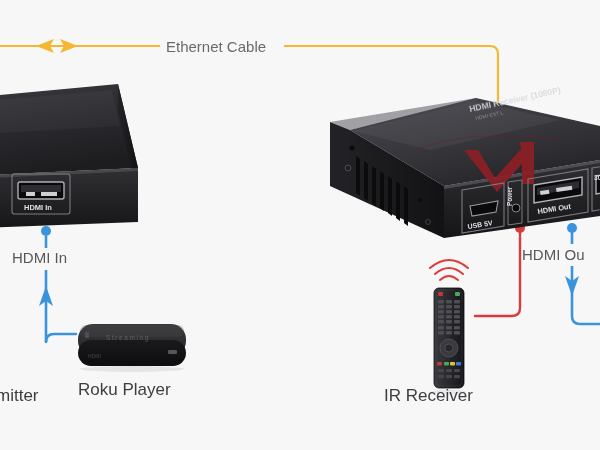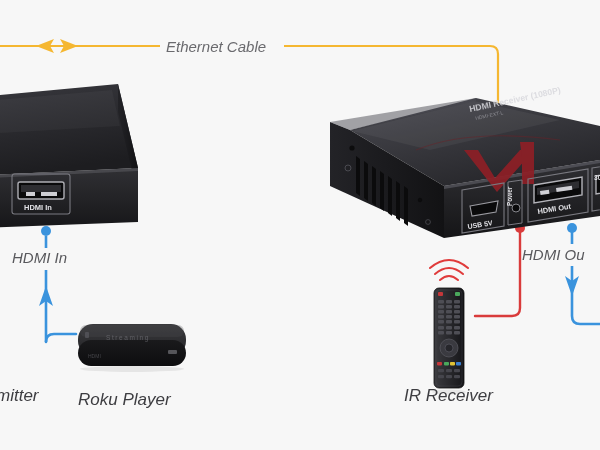--- a/index.html
+++ b/index.html
@@ -9,21 +9,20 @@
     font-family:"Liberation Sans", sans-serif;
     position:relative;
   }
   #stage{position:absolute;inset:0;width:600px;height:450px;}
   svg.layer{position:absolute;left:0;top:0;width:600px;height:450px;overflow:visible;}
   .lbl{
     position:absolute;
     color:#5b5b5f;
     font-family:"Liberation Sans", sans-serif;
     white-space:nowrap;
-    font-style:italic;
   }
   .lbl-cable{font-size:15px;color:#6a6a6e;}
   .lbl-port{font-size:15px;color:#58585c;}
   .lbl-device{font-size:17px;color:#3d3d41;}
 </style>
 </head>
 <body>
 
 <div id="stage">
 
@@ -264,17 +263,17 @@
   </svg>
 
   <div class="lbl lbl-cable" style="left:166px; top:38px;">Ethernet Cable</div>
 
   <div class="lbl lbl-port" style="left:12px; top:249px;">HDMI In</div>
 
   <div class="lbl lbl-port" style="left:522px; top:246px;">HDMI Ou</div>
 
   <div class="lbl lbl-device" style="left:-4px; top:386px;">mitter</div>
 
-  <div class="lbl lbl-device" style="left:78px; top:390px;">Roku Player</div>
-
-  <div class="lbl lbl-device" style="left:404px; top:386px;">IR Receiver</div>
+  <div class="lbl lbl-device" style="left:78px; top:380px;">Roku Player</div>
+
+  <div class="lbl lbl-device" style="left:384px; top:386px;">IR Receiver</div>
 
 </div>
 
 </body></html>

